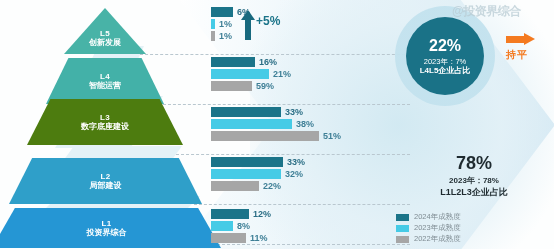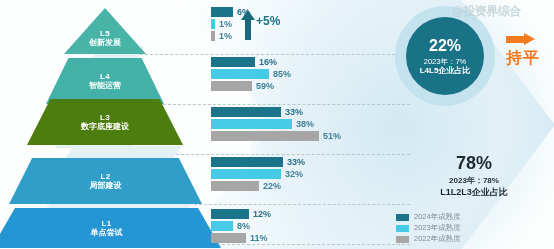--- a/index.html
+++ b/index.html
@@ -84,21 +84,21 @@
   }
   .circ .big{font-size:16px;font-weight:bold;}
   .circ .s1{font-size:7.5px;margin-top:1px;}
   .circ .s2{font-size:8px;font-weight:bold;}
 
   
   .rarrow{position:absolute;left:506px;top:33px;width:30px;height:13px;}
   .rarrow .shaft{position:absolute;left:0;top:3px;width:20px;height:7px;background:#f47a20;}
   .rarrow .head{position:absolute;left:18px;top:0;width:0;height:0;
     border-top:6.5px solid transparent;border-bottom:6.5px solid transparent;border-left:11px solid #f47a20;}
-  .chiping{position:absolute;left:506px;top:48px;font-size:16px;font-weight:bold;color:#f47a20;letter-spacing:1px;}
+  .chiping{position:absolute;left:506px;top:48px;font-size:10px;font-weight:bold;color:#f47a20;letter-spacing:1px;}
 
   
   .blk78{position:absolute;left:404px;top:152px;width:140px;text-align:center;color:#1f2b30;line-height:1.3;}
   .blk78 .big{font-size:18px;font-weight:bold;}
   .blk78 .s1{font-size:8px;font-weight:bold;margin-top:1px;}
   .blk78 .s2{font-size:9px;font-weight:bold;}
 
   
   .legend{position:absolute;left:396px;top:212px;}
   .lgi{display:flex;align-items:center;height:10px;margin-bottom:1px;}
@@ -139,21 +139,21 @@
   <div class="tier t3">
     <div class="lv">L3</div>
     <div class="nm">数字底座建设</div>
   </div>
   <div class="tier t2">
     <div class="lv">L2</div>
     <div class="nm">局部建设</div>
   </div>
   <div class="tier t1">
     <div class="lv">L1</div>
-    <div class="nm">单点尝试</div>
+    <div class="nm">投资界综合</div>
   </div>
 
   <div class="bargroup" id="bg-L5" style="left:211px;top:7px;">
       <div class="barrow">
         <div class="bar c24" style="width: 22px;"></div>
         <div class="blab dk">6%</div>
       </div>
       <div class="barrow">
         <div class="bar c23" style="width: 4px;"></div>
         <div class="blab">1%</div>
@@ -163,21 +163,21 @@
         <div class="blab">1%</div>
       </div>
     </div>
   <div class="bargroup" id="bg-L4" style="left:211px;top:57px;">
       <div class="barrow">
         <div class="bar c24" style="width: 44px;"></div>
         <div class="blab dk">16%</div>
       </div>
       <div class="barrow">
         <div class="bar c23" style="width: 58px;"></div>
-        <div class="blab">85%</div>
+        <div class="blab">21%</div>
       </div>
       <div class="barrow">
         <div class="bar c22" style="width: 41px;"></div>
         <div class="blab">59%</div>
       </div>
     </div>
   <div class="bargroup" id="bg-L3" style="left:211px;top:107px;">
       <div class="barrow">
         <div class="bar c24" style="width: 70px;"></div>
         <div class="blab dk">33%</div>

